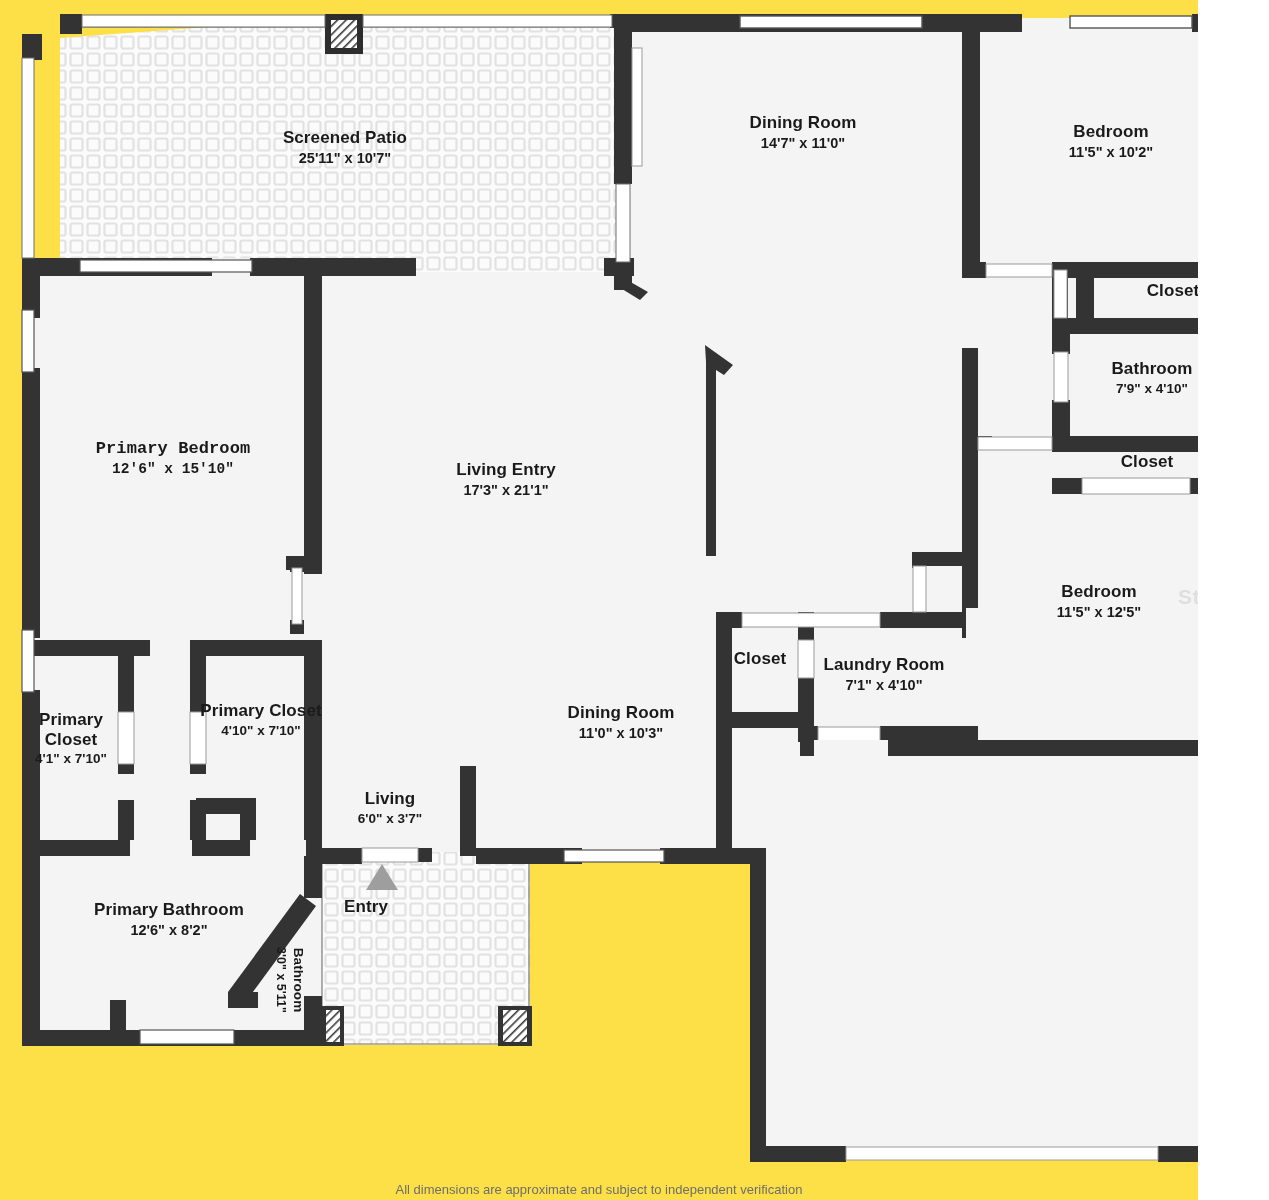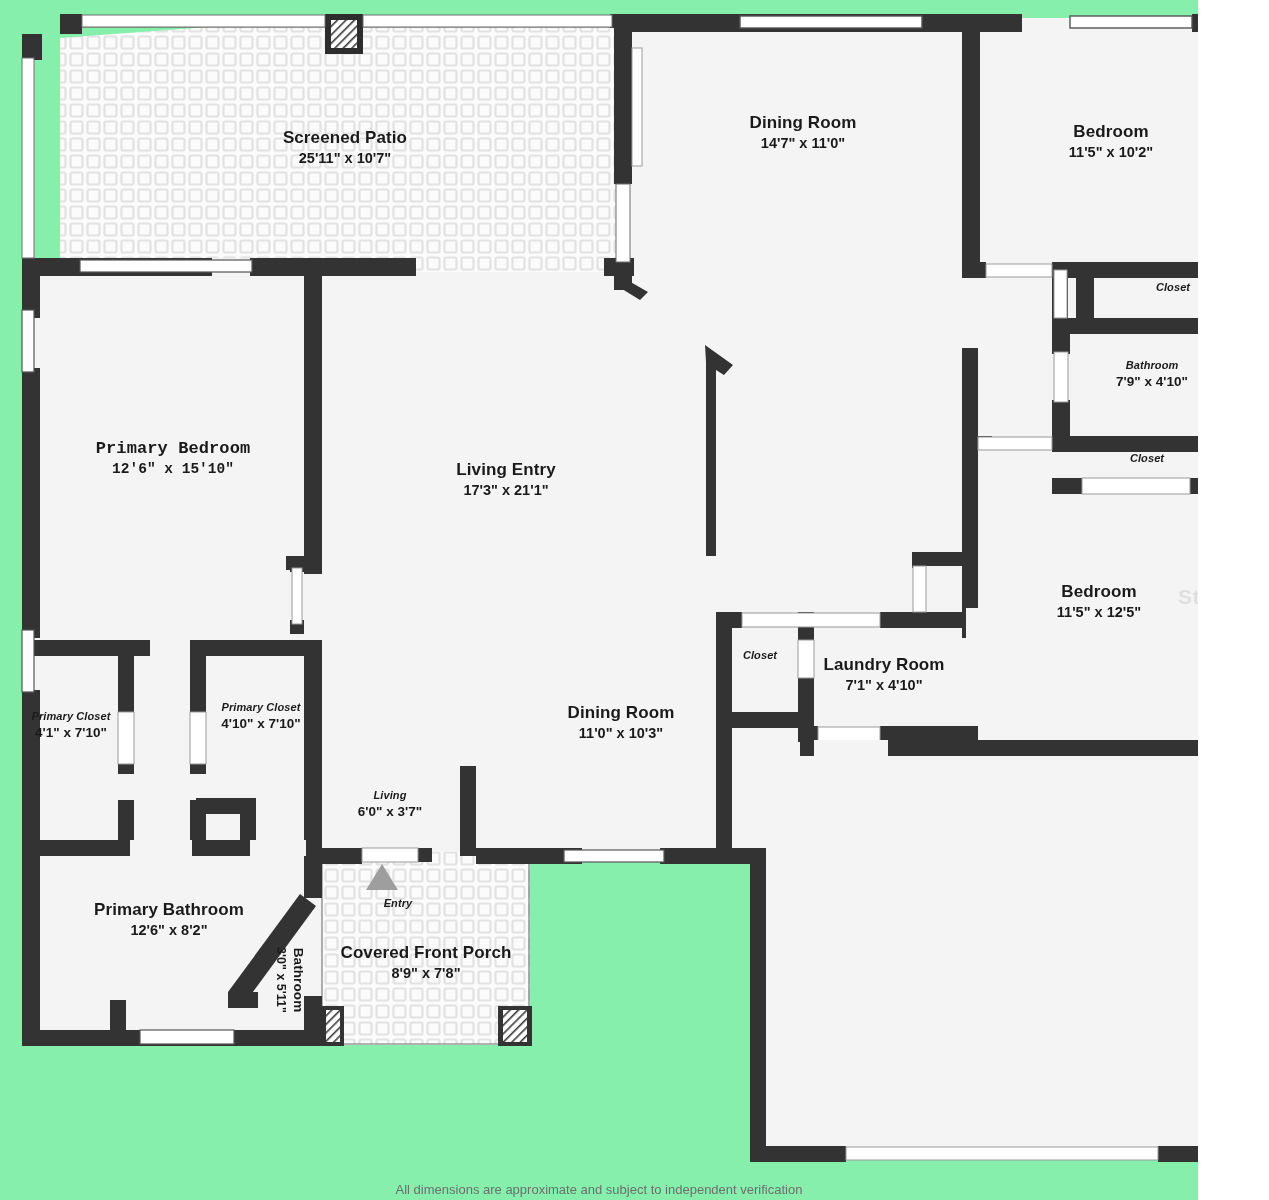--- a/index.html
+++ b/index.html
@@ -7,21 +7,21 @@
     padding: 0;
     background: #ffffff;
   }
   body {
     font-family: "Liberation Sans", sans-serif;
   }
   #plan {
     position: relative;
     width: 1198px;
     height: 1200px;
-    background: #86efac;
+    background: #fde047;
     overflow: hidden;
   }
   svg.floorplan {
     position: absolute;
     left: 0;
     top: 0;
     width: 1269px;
     height: 1200px;
     display: block;
   }
@@ -38,21 +38,21 @@
     font-size: 17px;
     letter-spacing: 0.1px;
     display: block;
   }
   .room-label .rdim {
     font-weight: bold;
     font-size: 14.5px;
     display: block;
     margin-top: 2px;
   }
-  .room-label.small .rname { font-size: 11px; font-style: italic; }
+  .room-label.small .rname { font-size: 17px; }
   .room-label.small .rdim { font-size: 13.5px; }
   .room-label.tiny .rname { font-size: 13.5px; }
   .room-label.tiny .rdim { font-size: 12.5px; }
   .room-label.two-line .rname { line-height: 1.16; }
   .rot90 {
     transform: rotate(90deg);
     transform-origin: left top;
   }
   .footer-note {
     position: absolute;
@@ -357,27 +357,23 @@
   <div class="room-label" style="left:42px; top:900px; width:254px;">
     <span class="rname">Primary Bathroom</span>
     <span class="rdim">12'6" x 8'2"</span>
   </div>
 
   <div class="room-label tiny rot90" style="left:306px; top:920px; width:120px;">
     <span class="rname">Bathroom</span>
     <span class="rdim">3'0" x 5'11"</span>
   </div>
 
-  <div class="room-label small" style="left:348px; top:897px; width:100px;">
+  <div class="room-label small" style="left:316px; top:897px; width:100px;">
     <span class="rname">Entry</span>
   </div>
 
-  <div class="room-label" style="left:318px; top:943px; width:216px;">
-    <span class="rname">Covered Front Porch</span>
-    <span class="rdim">8'9" x 7'8"</span>
-  </div>
 
 
   <div class="watermark" style="left:1178px; top:585px;">StellarMLS</div>
 
   <div class="footer-note" style="left:0; top:1182px;">All dimensions are approximate and subject to independent verification</div>
 
 </div>
 
 </body></html>

